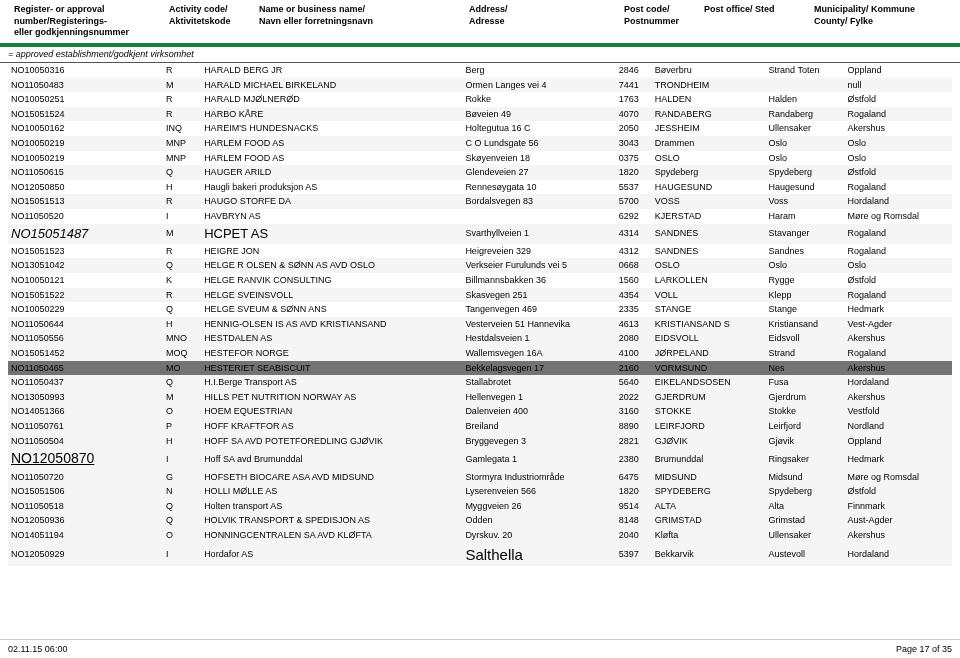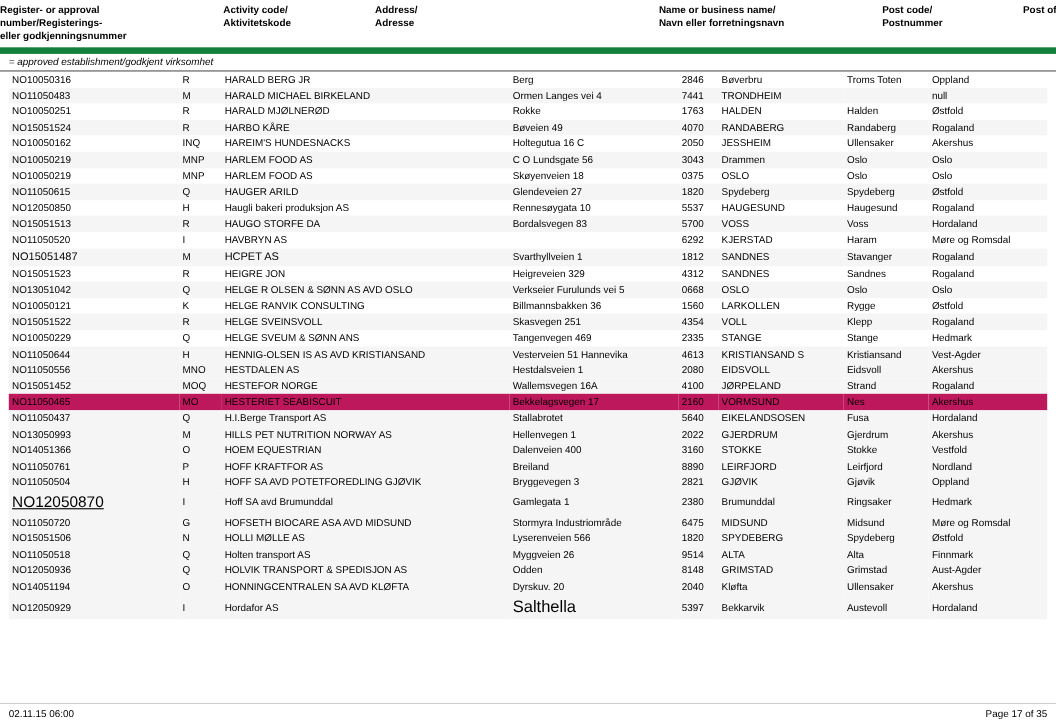--- a/index.html
+++ b/index.html
@@ -21,44 +21,45 @@
       line-height: 1.4;
       white-space: nowrap;
     }
     tbody tr:nth-child(even) {
       background: #f5f5f5;
     }
   </style>
 </head>
 <body>
 
-<div style="display:grid;grid-template-columns:155px 90px 210px 155px 80px 110px 1fr;border-bottom:6px solid #15803d;padding:4px 0;font-size:9px;font-weight:bold;line-height:1.3;gap:48px;">
+<div style="display:grid;grid-template-columns:155px 90px 210px 155px 80px 110px 1fr;border-bottom:4px solid #15803d;padding:4px 14px;font-size:9px;font-weight:bold;line-height:1.3;">
   <div>Register- or approval<br>number/Registerings-<br>eller godkjenningsnummer</div>
   <div>Activity code/<br>Aktivitetskode</div>
+  <div>Name or business name/<br>Navn eller forretningsnavn</div>
   <div>Address/<br>Adresse</div>
-  <div>Name or business name/<br>Navn eller forretningsnavn</div>
   <div>Post code/<br>Postnummer</div>
   <div>Post office/ Sted</div>
+  <div>Municipality/ Kommune County/ Fylke</div>
 </div>
 
 <div style="padding:2px 8px 3px 8px;font-size:9px;font-style:italic;border-bottom:1px solid #555;">
   <span>= approved establishment/godkjent virksomhet</span>
 </div>
 
 <div style="padding:0 8px;">
   <table>
     <tbody id="table-body">
     <tr>
           <td style="padding: 1px 3px; font-size: 9px; line-height: 1.4; white-space: nowrap; width: 155px;">NO10050316</td>
           <td style="padding: 1px 3px; font-size: 9px; line-height: 1.4; white-space: nowrap;">R</td>
           <td style="padding: 1px 3px; font-size: 9px; line-height: 1.4; white-space: nowrap;">HARALD BERG JR</td>
           <td style="padding: 1px 3px; font-size: 9px; line-height: 1.4; white-space: nowrap;">Berg</td>
           <td style="padding: 1px 3px; font-size: 9px; line-height: 1.4; white-space: nowrap;">2846</td>
           <td style="padding: 1px 3px; font-size: 9px; line-height: 1.4; white-space: nowrap;">Bøverbru</td>
-          <td style="padding: 1px 3px; font-size: 9px; line-height: 1.4; white-space: nowrap;">Troms Toten</td>
+          <td style="padding: 1px 3px; font-size: 9px; line-height: 1.4; white-space: nowrap;">Strand Toten</td>
           <td style="padding: 1px 3px; font-size: 9px; line-height: 1.4; white-space: nowrap;">Oppland</td>
         </tr>
         <tr style="background: rgb(245, 245, 245);">
           <td style="padding: 1px 3px; font-size: 9px; line-height: 1.4; white-space: nowrap; width: 155px;">NO11050483</td>
           <td style="padding: 1px 3px; font-size: 9px; line-height: 1.4; white-space: nowrap;">M</td>
           <td style="padding: 1px 3px; font-size: 9px; line-height: 1.4; white-space: nowrap;">HARALD MICHAEL BIRKELAND</td>
           <td style="padding: 1px 3px; font-size: 9px; line-height: 1.4; white-space: nowrap;">Ormen Langes vei 4</td>
           <td style="padding: 1px 3px; font-size: 9px; line-height: 1.4; white-space: nowrap;">7441</td>
           <td style="padding: 1px 3px; font-size: 9px; line-height: 1.4; white-space: nowrap;">TRONDHEIM</td>
           <td style="padding: 1px 3px; font-size: 9px; line-height: 1.4; white-space: nowrap;"></td>
@@ -148,25 +149,25 @@
           <td style="padding: 1px 3px; font-size: 9px; line-height: 1.4; white-space: nowrap; width: 155px;">NO11050520</td>
           <td style="padding: 1px 3px; font-size: 9px; line-height: 1.4; white-space: nowrap;">I</td>
           <td style="padding: 1px 3px; font-size: 9px; line-height: 1.4; white-space: nowrap;">HAVBRYN AS</td>
           <td style="padding: 1px 3px; font-size: 9px; line-height: 1.4; white-space: nowrap;"></td>
           <td style="padding: 1px 3px; font-size: 9px; line-height: 1.4; white-space: nowrap;">6292</td>
           <td style="padding: 1px 3px; font-size: 9px; line-height: 1.4; white-space: nowrap;">KJERSTAD</td>
           <td style="padding: 1px 3px; font-size: 9px; line-height: 1.4; white-space: nowrap;">Haram</td>
           <td style="padding: 1px 3px; font-size: 9px; line-height: 1.4; white-space: nowrap;">Møre og Romsdal</td>
         </tr>
         <tr style="background: rgb(245, 245, 245);">
-          <td style="padding: 1px 3px; font-size: 10px; line-height: 1.4; white-space: nowrap; width: 155px;">NO15051487</td>
+          <td style="padding: 1px 3px; font-size: 13px; line-height: 1.4; white-space: nowrap; width: 155px; font-style: italic;">NO15051487</td>
           <td style="padding: 1px 3px; font-size: 9px; line-height: 1.4; white-space: nowrap;">M</td>
-          <td style="padding: 1px 3px; font-size: 10px; line-height: 1.4; white-space: nowrap;">HCPET AS</td>
+          <td style="padding: 1px 3px; font-size: 13px; line-height: 1.4; white-space: nowrap;">HCPET AS</td>
           <td style="padding: 1px 3px; font-size: 9px; line-height: 1.4; white-space: nowrap;">Svarthyllveien 1</td>
-          <td style="padding: 1px 3px; font-size: 9px; line-height: 1.4; white-space: nowrap;">1812</td>
+          <td style="padding: 1px 3px; font-size: 9px; line-height: 1.4; white-space: nowrap;">4314</td>
           <td style="padding: 1px 3px; font-size: 9px; line-height: 1.4; white-space: nowrap;">SANDNES</td>
           <td style="padding: 1px 3px; font-size: 9px; line-height: 1.4; white-space: nowrap;">Stavanger</td>
           <td style="padding: 1px 3px; font-size: 9px; line-height: 1.4; white-space: nowrap;">Rogaland</td>
         </tr>
         <tr>
           <td style="padding: 1px 3px; font-size: 9px; line-height: 1.4; white-space: nowrap; width: 155px;">NO15051523</td>
           <td style="padding: 1px 3px; font-size: 9px; line-height: 1.4; white-space: nowrap;">R</td>
           <td style="padding: 1px 3px; font-size: 9px; line-height: 1.4; white-space: nowrap;">HEIGRE JON</td>
           <td style="padding: 1px 3px; font-size: 9px; line-height: 1.4; white-space: nowrap;">Heigreveien 329</td>
           <td style="padding: 1px 3px; font-size: 9px; line-height: 1.4; white-space: nowrap;">4312</td>
@@ -237,21 +238,21 @@
         <tr>
           <td style="padding: 1px 3px; font-size: 9px; line-height: 1.4; white-space: nowrap; width: 155px;">NO15051452</td>
           <td style="padding: 1px 3px; font-size: 9px; line-height: 1.4; white-space: nowrap;">MOQ</td>
           <td style="padding: 1px 3px; font-size: 9px; line-height: 1.4; white-space: nowrap;">HESTEFOR NORGE</td>
           <td style="padding: 1px 3px; font-size: 9px; line-height: 1.4; white-space: nowrap;">Wallemsvegen 16A</td>
           <td style="padding: 1px 3px; font-size: 9px; line-height: 1.4; white-space: nowrap;">4100</td>
           <td style="padding: 1px 3px; font-size: 9px; line-height: 1.4; white-space: nowrap;">JØRPELAND</td>
           <td style="padding: 1px 3px; font-size: 9px; line-height: 1.4; white-space: nowrap;">Strand</td>
           <td style="padding: 1px 3px; font-size: 9px; line-height: 1.4; white-space: nowrap;">Rogaland</td>
         </tr>
-        <tr style="background: #be185d;">
+        <tr style="background: #737373;">
           <td style="padding: 1px 3px; font-size: 9px; line-height: 1.4; white-space: nowrap; width: 155px;">NO11050465</td>
           <td style="padding: 1px 3px; font-size: 9px; line-height: 1.4; white-space: nowrap;">MO</td>
           <td style="padding: 1px 3px; font-size: 9px; line-height: 1.4; white-space: nowrap;">HESTERIET SEABISCUIT</td>
           <td style="padding: 1px 3px; font-size: 9px; line-height: 1.4; white-space: nowrap;">Bekkelagsvegen 17</td>
           <td style="padding: 1px 3px; font-size: 9px; line-height: 1.4; white-space: nowrap;">2160</td>
           <td style="padding: 1px 3px; font-size: 9px; line-height: 1.4; white-space: nowrap;">VORMSUND</td>
           <td style="padding: 1px 3px; font-size: 9px; line-height: 1.4; white-space: nowrap;">Nes</td>
           <td style="padding: 1px 3px; font-size: 9px; line-height: 1.4; white-space: nowrap;">Akershus</td>
         </tr>
         <tr>

